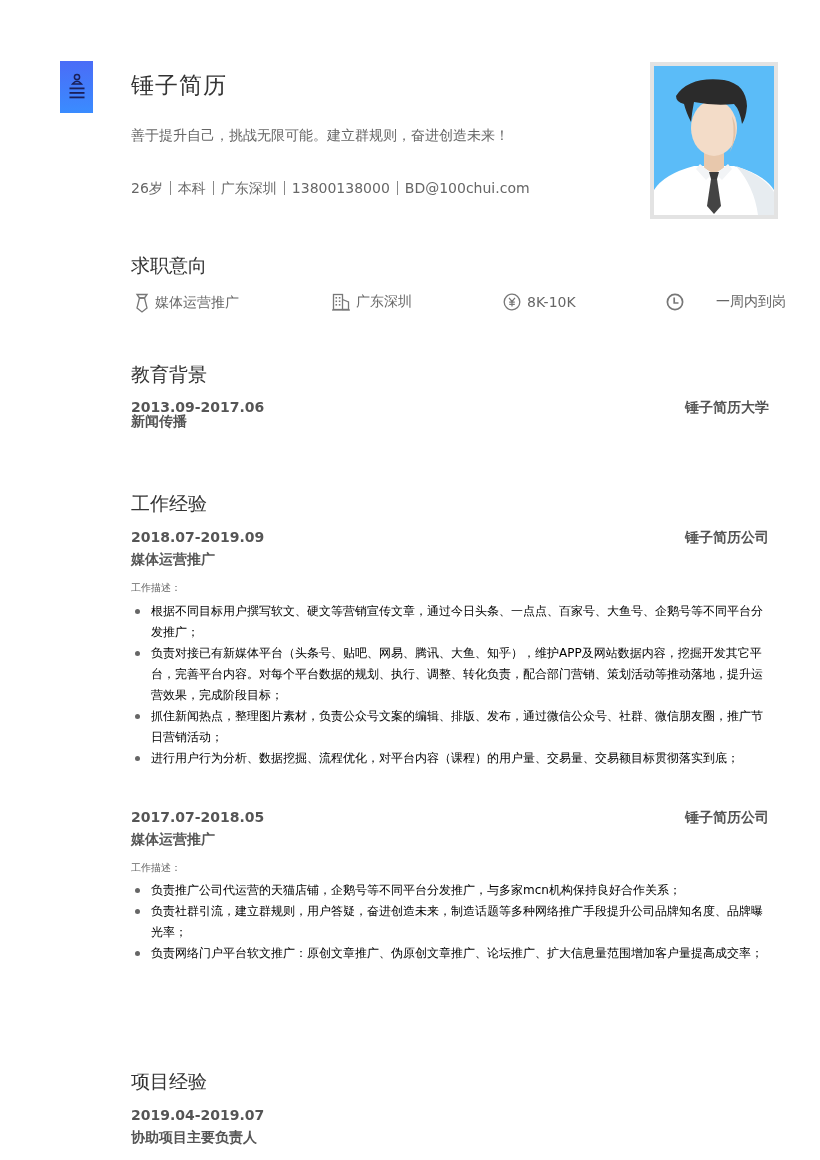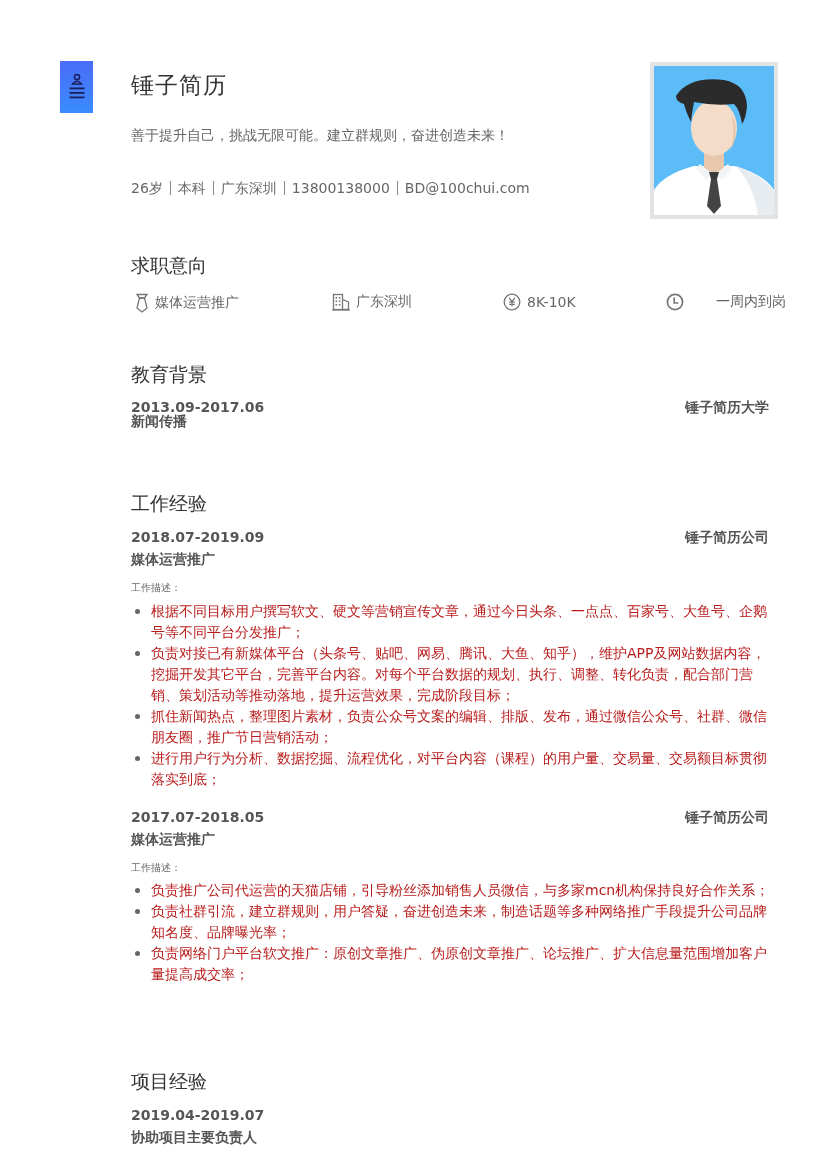--- a/index.html
+++ b/index.html
@@ -26,21 +26,21 @@
   .section-title { position: absolute; left: 131px; font-size: 19px; font-weight: normal; color: #333; }
 
   .intent-row { position: absolute; left: 131px; top: 293px; width: 660px; height: 24px; font-size: 14px; color: #666; }
   .intent-item { position: absolute; top: 0; display: flex; align-items: center; gap: 6px; }
   .intent-item svg { display: block; }
 
   .row { position: absolute; left: 131px; width: 638px; display: flex; justify-content: space-between; font-size: 14px; font-weight: bold; color: #555; gap: 11px; }
   .subrow { position: absolute; left: 131px; font-size: 14px; font-weight: bold; color: #555; }
 
   .desc-label { position: absolute; left: 131px; font-size: 10px; color: #666; }
-  .bullets { position: absolute; left: 131px; width: 640px; list-style: none; font-size: 14px; color: #b91c1c; line-height: 21px; }
+  .bullets { position: absolute; left: 131px; width: 640px; list-style: none; font-size: 12px; color: #000000; line-height: 21px; }
   .bullets li { position: relative; padding-left: 20px; }
   .bullets li::before { content: ""; position: absolute; left: 4px; top: 8px; width: 5px; height: 5px; border-radius: 50%; background: #666; }
 </style>
 </head>
 <body>
 
 <div class="logo-badge">
   <svg width="18" height="30" viewBox="0 0 18 30">
     <circle cx="9" cy="5" r="2.6" fill="none" stroke="#1a1f5a" stroke-width="1.5"></circle>
     <path d="M4.5 12 Q9 6.5 13.5 12 Z" fill="none" stroke="#1a1f5a" stroke-width="1.5"></path>
@@ -139,21 +139,21 @@
   <li>进行用户行为分析、数据挖掘、流程优化，对平台内容（课程）的用户量、交易量、交易额目标贯彻落实到底；</li>
 </ul>
 
 <div class="row" style="top:809px;">
   <span>2017.07-2018.05</span>
   <span>锤子简历公司</span>
 </div>
 <div class="subrow" style="top:831px;">媒体运营推广</div>
 <div class="desc-label" style="top:861px;">工作描述：</div>
 <ul class="bullets" style="top:880px;">
-  <li>负责推广公司代运营的天猫店铺，引导粉丝添加销售人员微信，与多家mcn机构保持良好合作关系；</li>
+  <li>负责推广公司代运营的天猫店铺，企鹅号等不同平台分发推广，与多家mcn机构保持良好合作关系；</li>
   <li>负责社群引流，建立群规则，用户答疑，奋进创造未来，制造话题等多种网络推广手段提升公司品牌知名度、品牌曝光率；</li>
   <li>负责网络门户平台软文推广：原创文章推广、伪原创文章推广、论坛推广、扩大信息量范围增加客户量提高成交率；</li>
 </ul>
 
 <div class="section-title" style="top:1069px;">项目经验</div>
 <div class="row" style="top:1107px;">
   <span>2019.04-2019.07</span>
 </div>
 <div class="subrow" style="top:1129px;">协助项目主要负责人</div>
 

